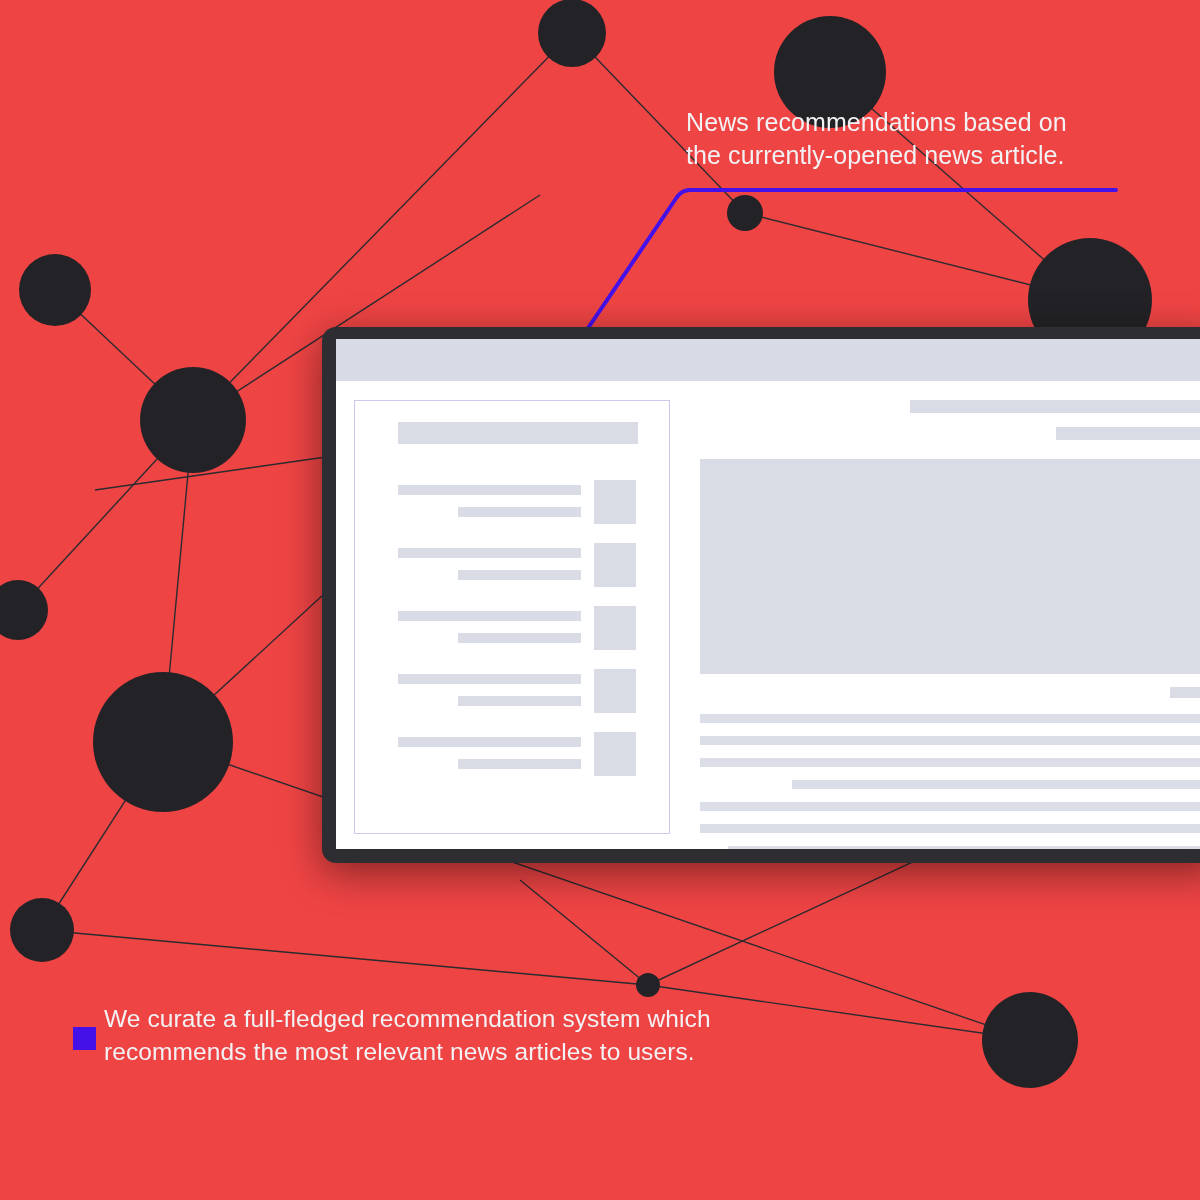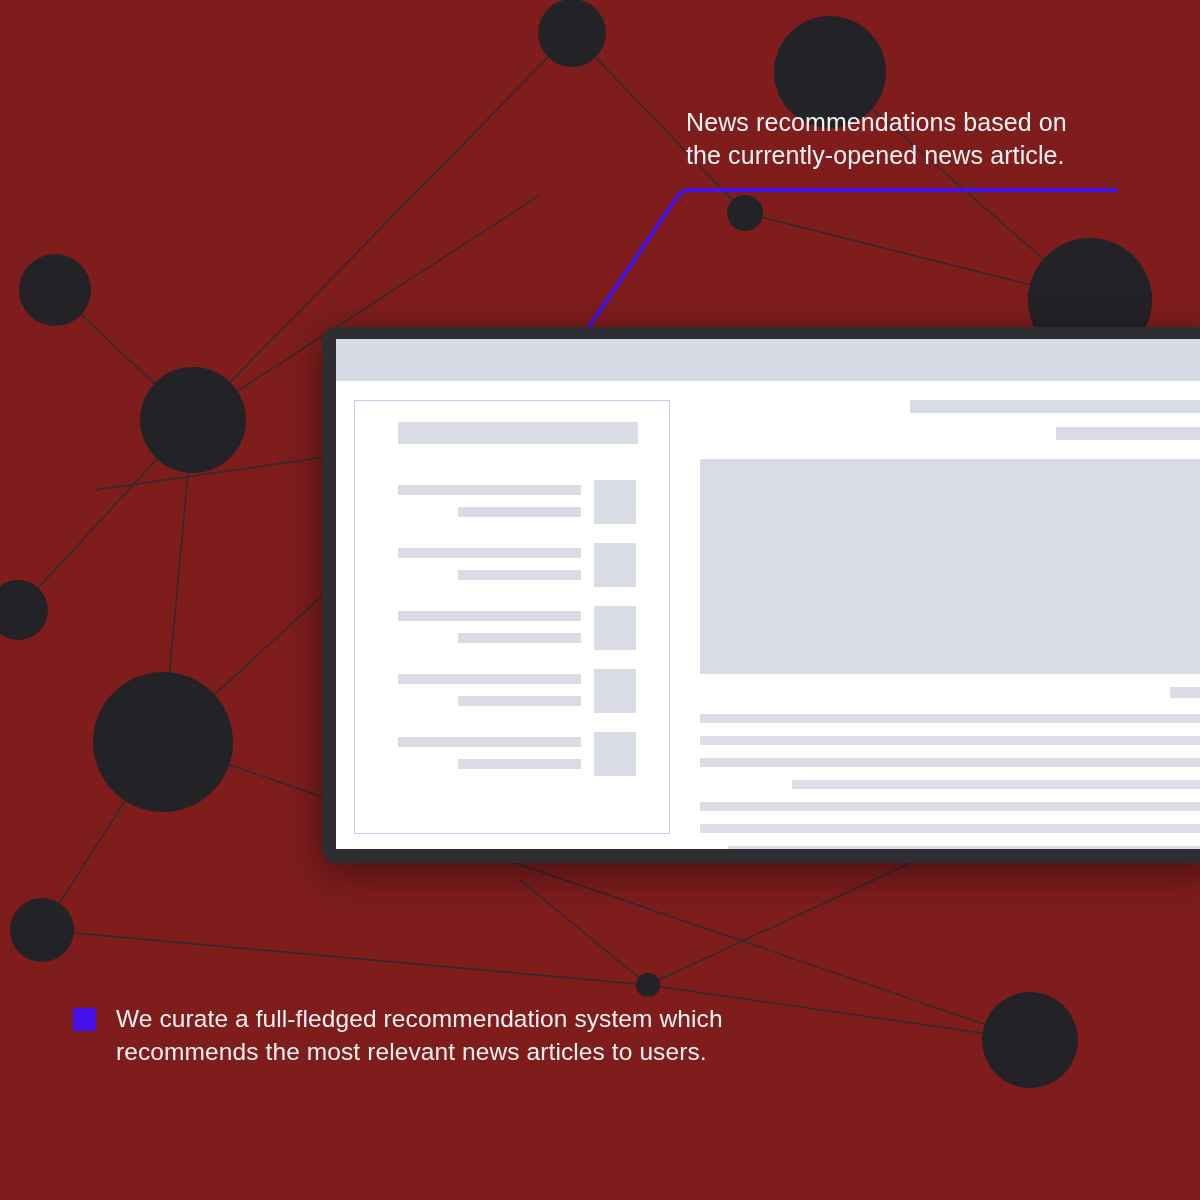--- a/index.html
+++ b/index.html
@@ -9,21 +9,21 @@
     height: 1200px;
     overflow: hidden;
     background: #1a1a1c;
     font-family: "Liberation Sans", sans-serif;
   }
 
   #stage {
     position: relative;
     width: 1200px;
     height: 1200px;
-    background: #7f1d1d;
+    background: #ef4444;
     overflow: hidden;
   }
 
   
   #bg-network {
     position: absolute;
     inset: 0;
     width: 1200px;
     height: 1200px;
     pointer-events: none;
@@ -180,22 +180,22 @@
 
   .article-body-line.short-a { margin-left: 92px; }
   .article-body-line.short-b { margin-left: 28px; }
 
   
   #footer-caption {
     position: absolute;
     left: 73px;
     top: 1002px;
     display: flex;
-    align-items: flex-start;
-    gap: 20px;
+    align-items: center;
+    gap: 8px;
     width: 860px;
   }
 
   #footer-bullet {
     flex: 0 0 auto;
     width: 23px;
     height: 23px;
     background: #4411e8;
     margin-top: 6px;
   }

